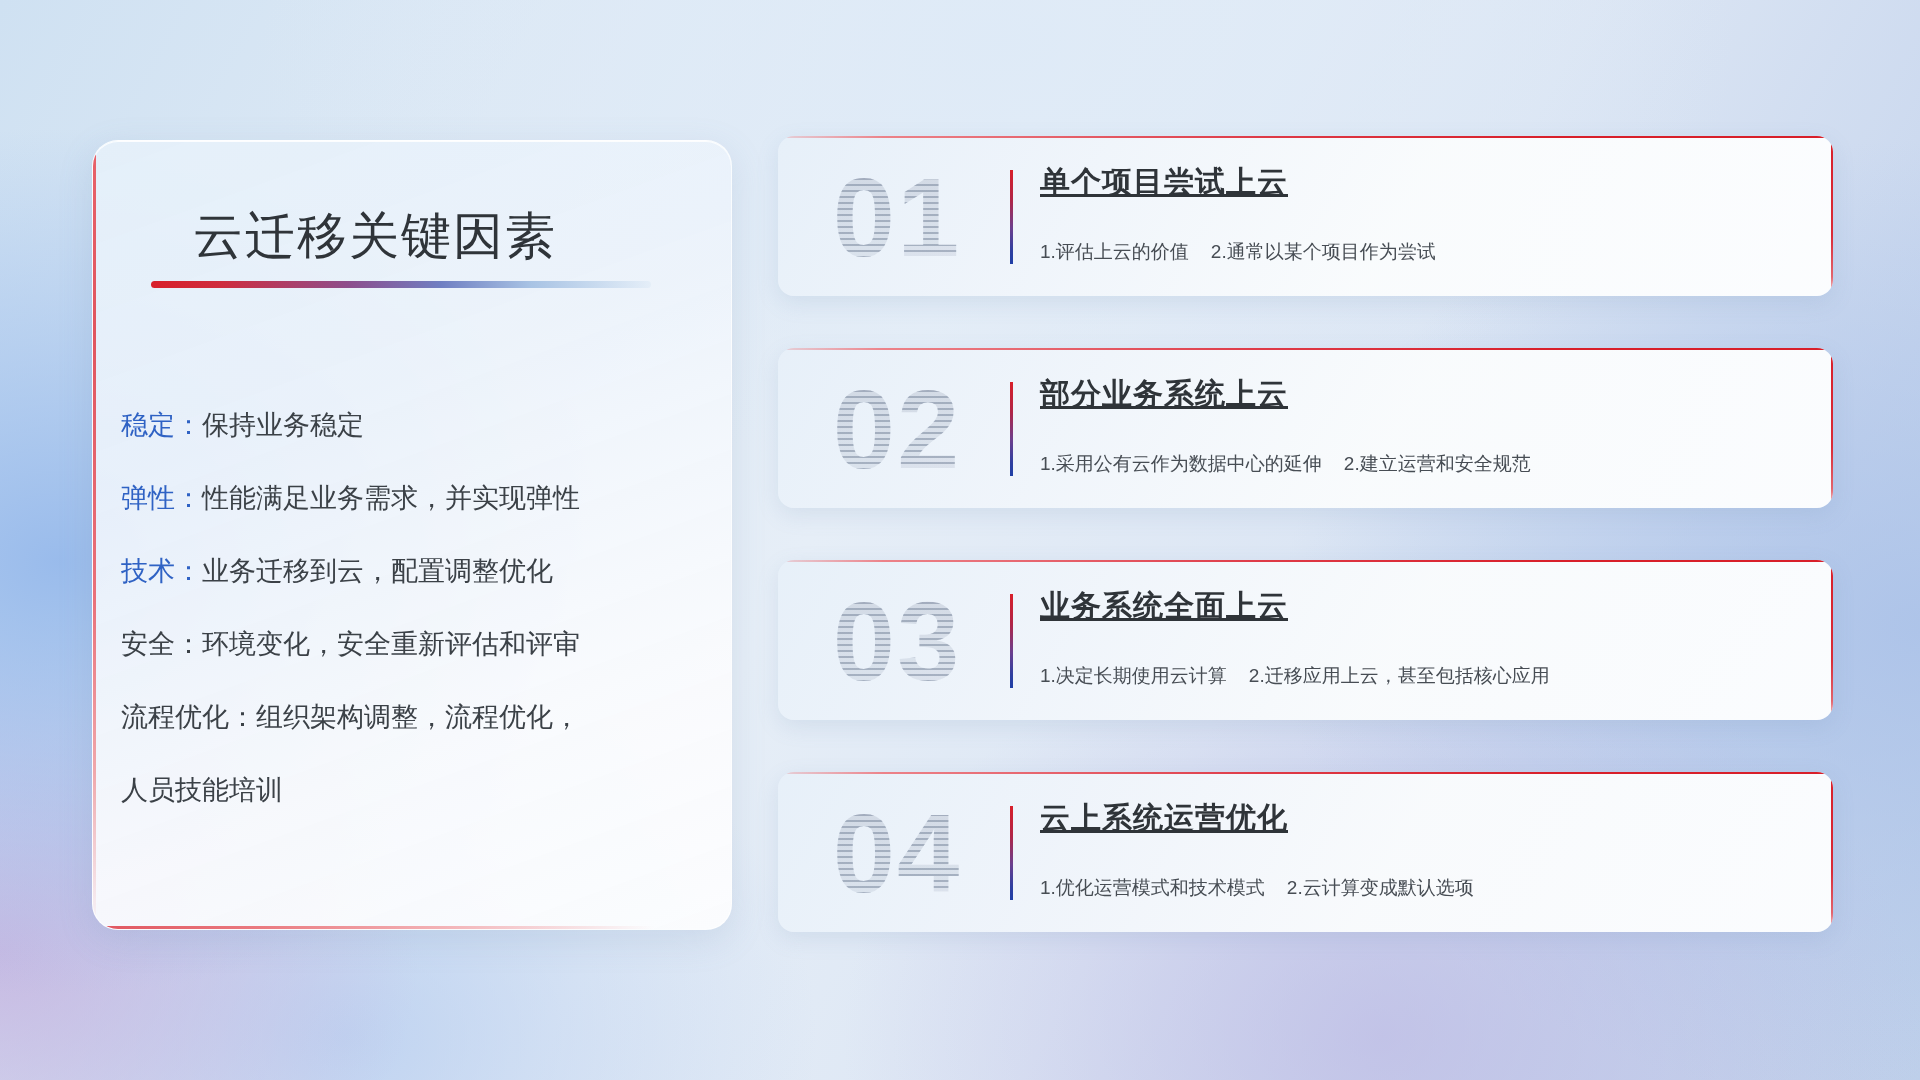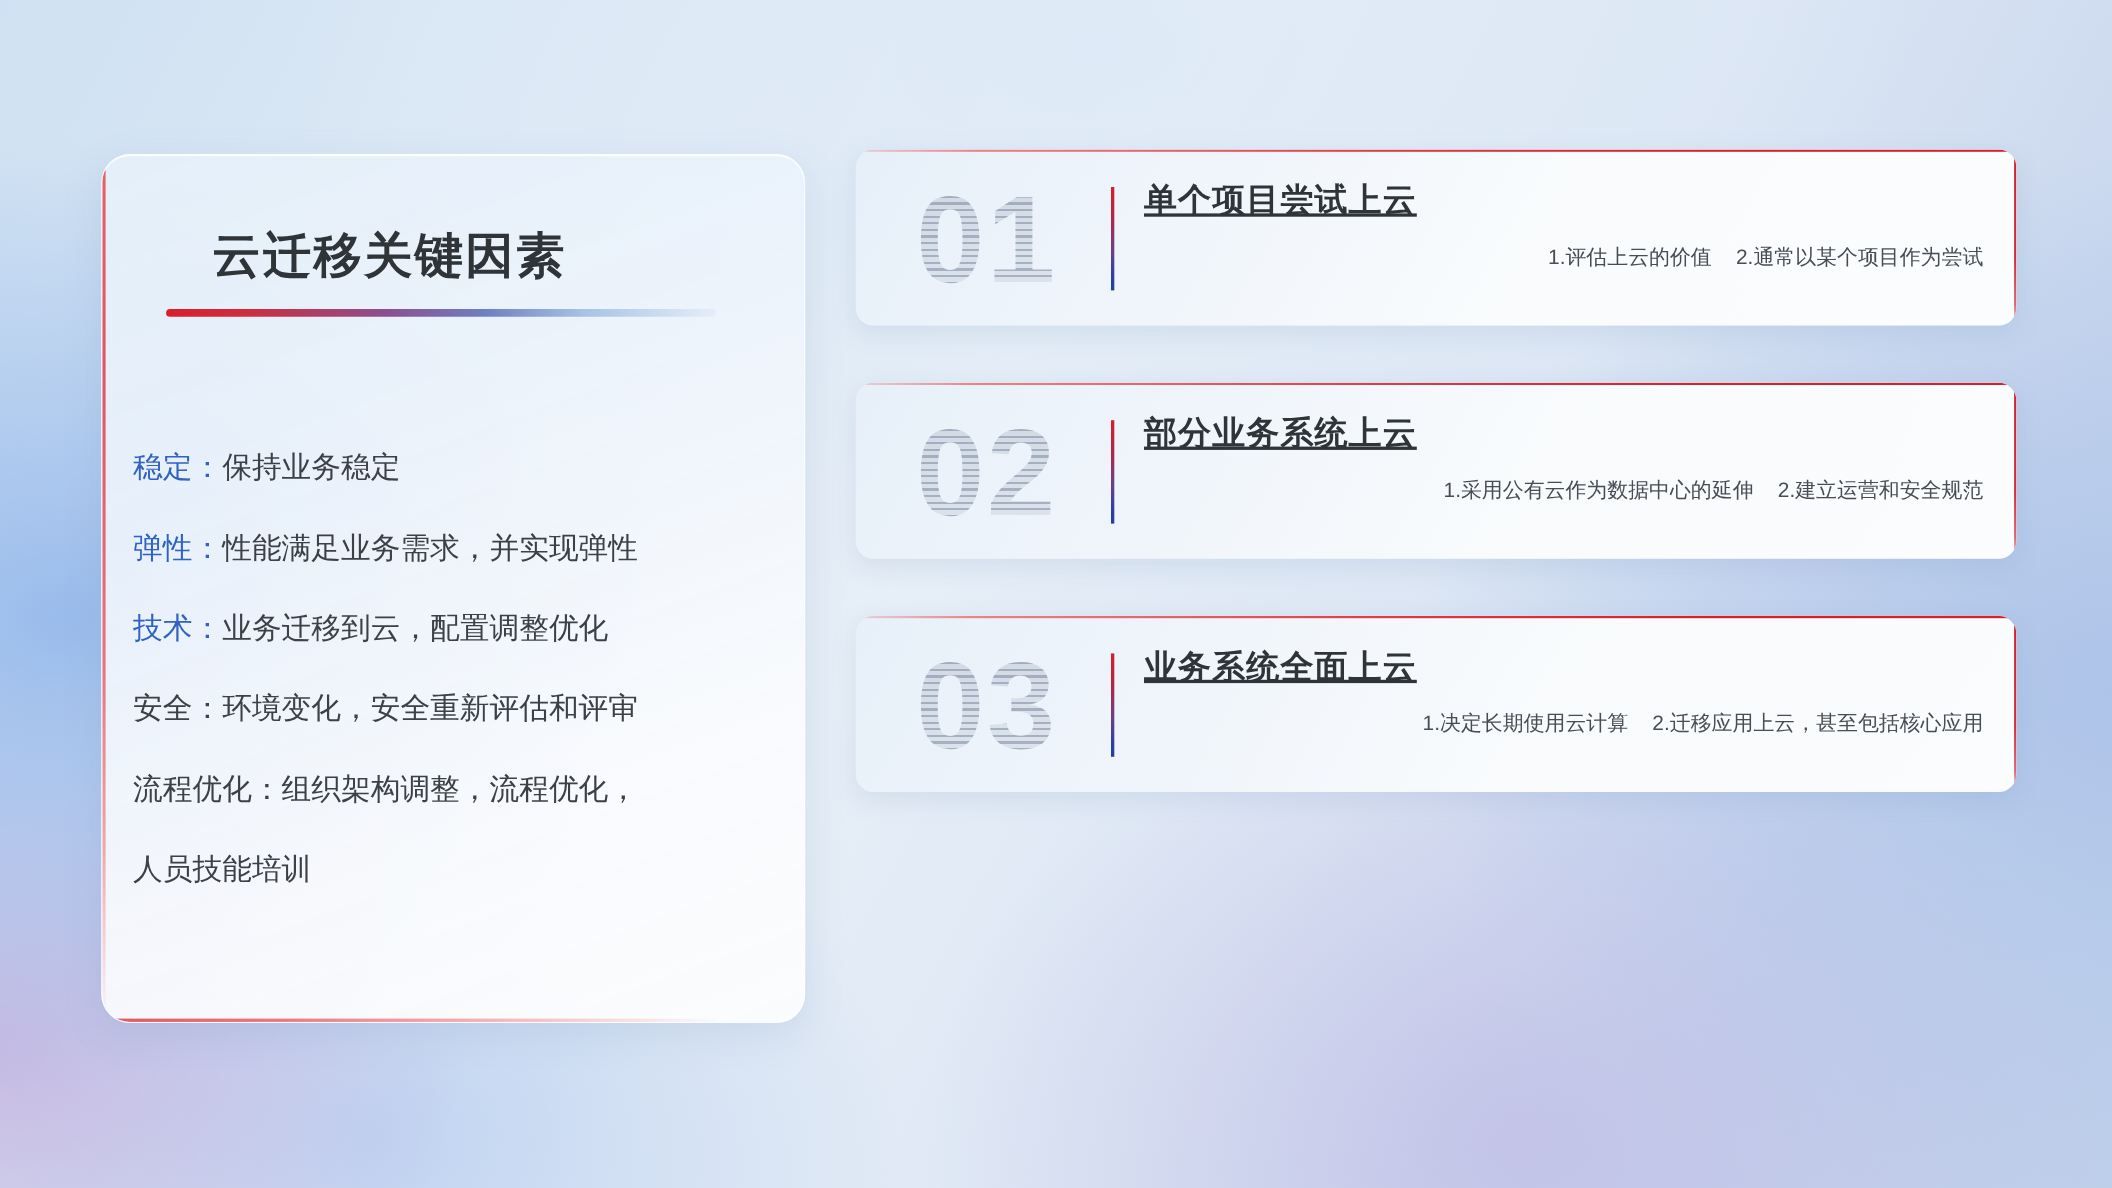--- a/index.html
+++ b/index.html
@@ -30,21 +30,21 @@
   .left-panel::after{
     content:""; position:absolute; left:0; top:0; bottom:0; width:3px;
     background:linear-gradient(180deg,#e8626a 0%,#e0555f 24%,#e9717a 58%,#f0a7ab 80%,rgba(240,167,171,0) 100%);
   }
   .left-panel::before{
     content:""; position:absolute; left:0; right:0; bottom:0; height:3px;
     background:linear-gradient(90deg,#e0555f 0%,#ea7a80 26%,#f3b3b7 55%,rgba(243,179,183,0) 88%);
   }
   .lp-title{
     position:absolute; left:100px; top:62px;
-    font-size:44px; font-weight:700; color:#2f3439; letter-spacing:2px;
+    font-size:50px; font-weight:400; color:#2f3439; letter-spacing:2px;
     white-space:nowrap;
   }
   .lp-rule{
     position:absolute; left:58px; top:140px; width:500px; height:7px; border-radius:4px;
     background:linear-gradient(90deg,#d81f2a 0%,#cf2c3e 14%,#8c4f8e 40%,#6f7fc2 58%,#a8c3e4 76%,rgba(205,224,241,0.25) 100%);
   }
   .lp-list{ position:absolute; left:28px; top:248px; right:26px; }
   .lp-row{ font-size:27px; line-height:73px; white-space:nowrap; color:#3b4147; }
   .lp-key{ color:#2f62c4; }
   .lp-key-plain{ color:#3b4147; }
@@ -79,21 +79,21 @@
     background-clip:text; -webkit-background-clip:text;
     -webkit-text-fill-color:transparent;
     user-select:none;
   }
   .card-sep{
     position:absolute; left:232px; top:34px; width:3px; height:94px;
     background:linear-gradient(180deg,#d81f2a 0%,#b02547 32%,#6b3f8e 62%,#2f3fa0 86%,#1f3fa6 100%);
   }
   .card-body{ position:absolute; left:262px; top:26px; right:30px; }
   .card-title{ font-size:30px; font-weight:700; color:#2f3439; letter-spacing:1px; white-space:nowrap;text-decoration:underline; }
-  .card-desc{ margin-top:18px; font-size:19px; color:#474d54; white-space:nowrap;text-align:right; }
+  .card-desc{ margin-top:36px; font-size:19px; color:#474d54; white-space:nowrap; }
   .card-desc .gap{ display:inline-block; width:22px; }
 </style>
 </head>
 <body>
 
 <div class="stage">
 
   <section class="left-panel">
     <h1 class="lp-title">云迁移关键因素</h1>
     <div class="lp-rule"></div>
@@ -125,15 +125,23 @@
         </div>
       </article>
       <article class="card">
         <div class="card-num">03</div>
         <div class="card-sep"></div>
         <div class="card-body">
           <div class="card-title">业务系统全面上云</div>
           <div class="card-desc"><span>1.决定长期使用云计算</span><span class="gap"></span><span>2.迁移应用上云，甚至包括核心应用</span></div>
         </div>
       </article>
+      <article class="card">
+        <div class="card-num">04</div>
+        <div class="card-sep"></div>
+        <div class="card-body">
+          <div class="card-title">云上系统运营优化</div>
+          <div class="card-desc"><span>1.优化运营模式和技术模式</span><span class="gap"></span><span>2.云计算变成默认选项</span></div>
+        </div>
+      </article>
     </section>
 
 </div>
 
 </body></html>

